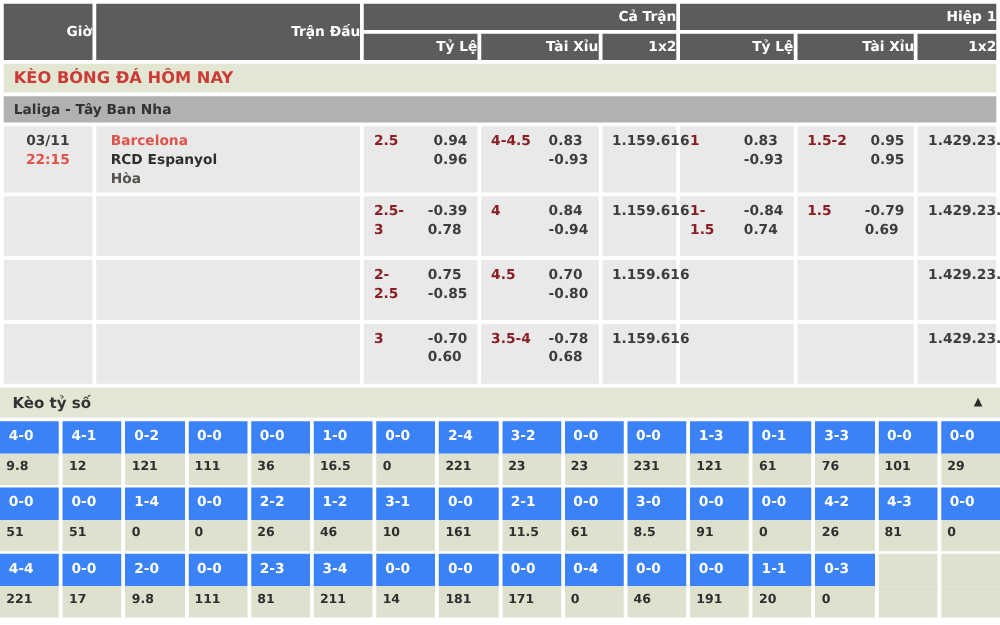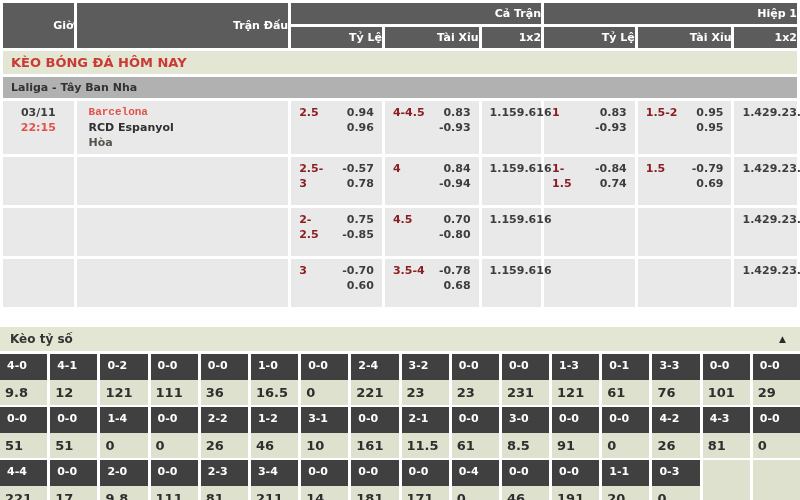--- a/index.html
+++ b/index.html
@@ -26,45 +26,45 @@
     background:#b1b1b1;color:#333;font-size:11px;
     padding:4px 8px;text-align:left;
   }
   td.cell{
     background:#e9e9e9;vertical-align:top;
     padding:4px 8px;height:40px;color:#3d3d3d;
   }
   .c-time .date{color:#3d3d3d;text-align:center;line-height:15px;}
   .c-time .time{color:#e0534a;text-align:center;line-height:15px;}
   .c-match div{line-height:15px;padding-left:4px;}
-  .c-match .home{color:#e0534a;font-family:Liberation Mono, monospace;}
+  .c-match .home{color:#e0534a;}
   .c-match .away{color:#2f2f2f;}
   .c-match .draw{color:#55524a;}
   .hdp{display:flex;justify-content:space-between;align-items:flex-start;gap:12px;}
   .hdp .line{color:#8b1e23;line-height:15px;}
-  .hdp .nums{display:flex;flex-direction:column;align-items:flex-end;line-height:15px;}
+  .hdp .nums{display:flex;flex-direction:column;line-height:15px;}
   .x12{display:flex;flex-direction:row;align-items:flex-end;line-height:15px;}
   
   .score-bar{
     background:#e2e6d3;color:#333;font-size:12px;
     display:flex;justify-content:space-between;align-items:center;
-    padding:5px 10px;margin:17px 0 3px 0;
+    padding:5px 10px;margin:0 0 3px 0;
   }
   .score-bar .arrow{font-size:9px;color:#2b2b2b;cursor:pointer;padding-right:4px;}
   .score-grid{
     display:grid;grid-template-columns:repeat(16,1fr);
     gap:2px 3px;width:800px;background:#fff;
   }
   .sc .sc-score{
-    background:#404040;color:#fff;height:17px;
+    background:#3b82f6;color:#fff;height:17px;
     padding:5px 0 4px 7px;font-size:11px;
   }
   .sc .sc-value{
     background:#dee1cd;color:#2f2f2f;height:17px;
-    padding:5px 0 3px 5px;font-size:13px;
+    padding:5px 0 3px 5px;font-size:10px;
   }
   .sc.empty .sc-score{background:#dee1cd;color:transparent;}
 </style>
 </head>
 <body>
 
 <table class="odds">
   <colgroup>
     <col style="width:70px">
       <col style="width:210px">
@@ -168,21 +168,21 @@
     </td>
     <td class="cell c-match">
       <div class="home"></div>
       <div class="away"></div>
       <div class="draw"></div>
     </td>
     <td class="cell">
       <div class="hdp">
         <span class="line">2.5-3</span>
         <span class="nums">
-          <span>-0.57</span>
+          <span>-0.39</span>
           <span>0.78</span>
         </span>
       </div>
     </td>
     <td class="cell">
       <div class="hdp">
         <span class="line">4</span>
         <span class="nums">
           <span>0.84</span>
           <span>-0.94</span>

